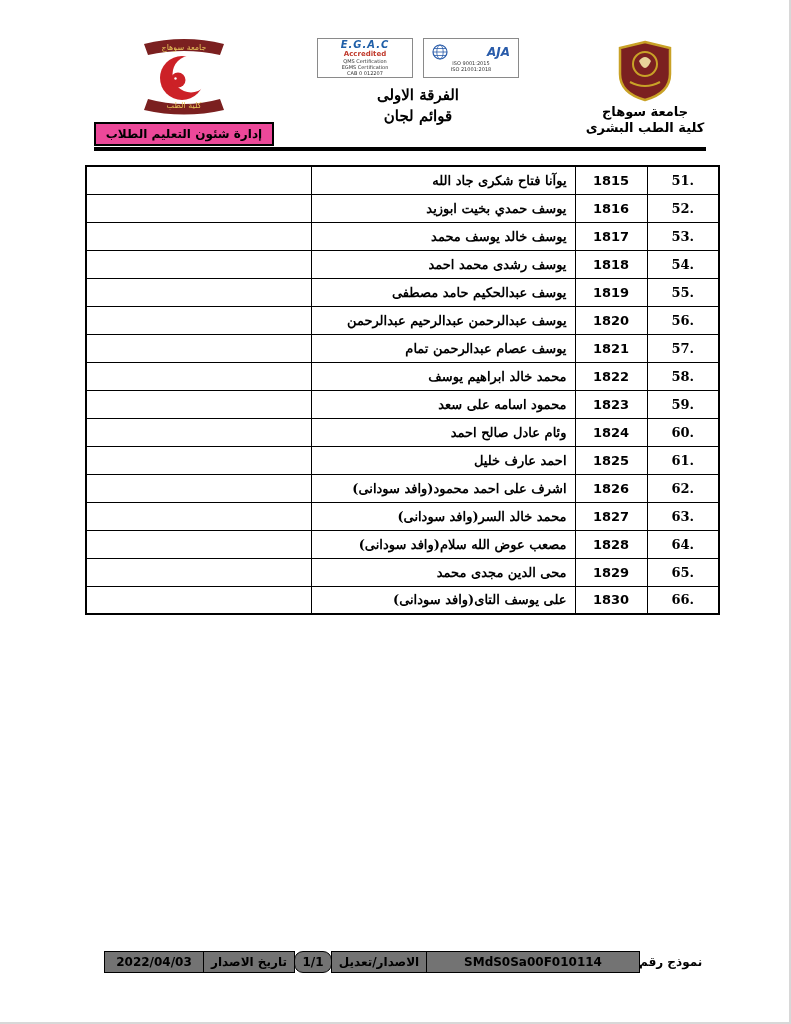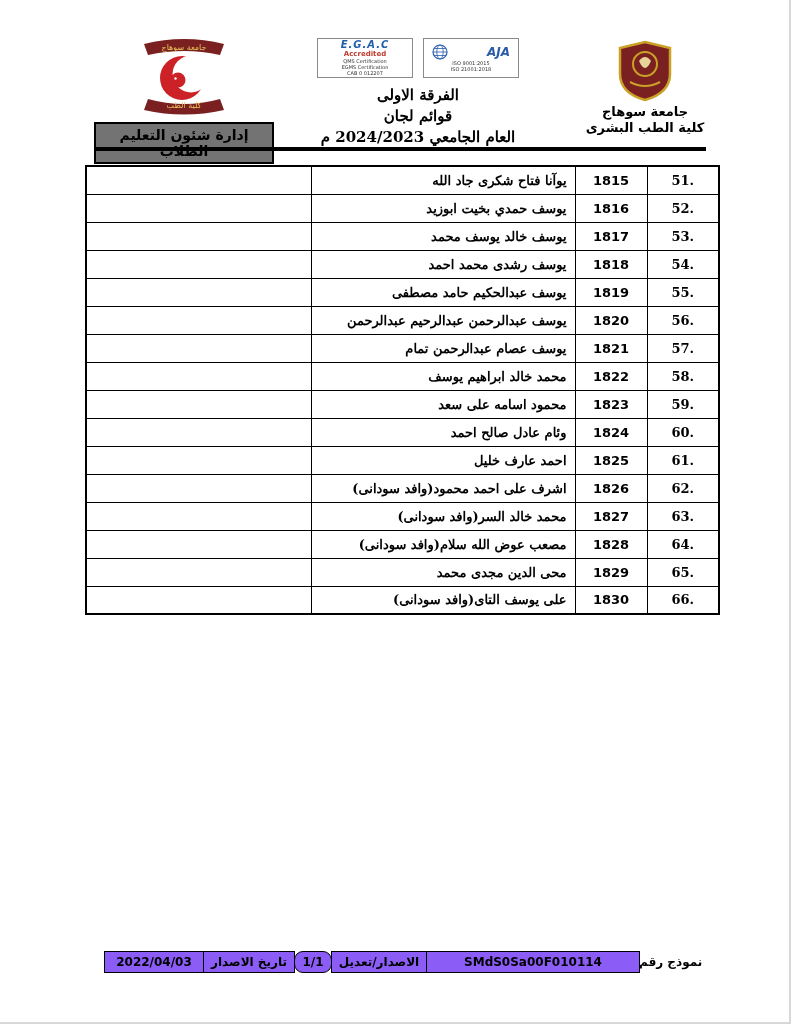--- a/index.html
+++ b/index.html
@@ -30,21 +30,21 @@
   .tiny-line { font-size:5px; line-height:6px; color:#333; }
   .aja-top { display:flex; align-items:center; gap:3px; }
   .aja-name { color:#2a5caa; font-weight:bold; font-size:12px; line-height:12px; font-style:italic;margin-left:36px; }
   .titles { margin-top:7px; direction:rtl; }
   .title-line { font-size:15px; font-weight:bold; line-height:21px; font-family:"DejaVu Serif", serif; }
 
   
   .hdr-left { position:absolute; top:36px; left:94px; width:180px; text-align:center; }
   .dept-box {
     margin-top:2px; border:2px solid #000; padding:3px 2px;
-    font-size:14px; font-weight:bold; direction:rtl; background:#737373;
+    font-size:12px; font-weight:bold; direction:rtl; background:#ec4899;
   }
 
   
   .double-rule {
     position:absolute; top:147px; left:94px; width:612px; height:3px;
     border-top:3px solid #000; border-bottom:1px solid #000;
   }
 
   
   table.students {
@@ -54,21 +54,21 @@
   table.students td { border:1px solid #000; height:28px; font-size:13px; overflow:hidden; white-space:nowrap; }
   td.num  { width:72px;  text-align:center; font-weight:bold; direction:ltr; font-size:14px; font-family:"DejaVu Serif", serif; }
   td.seat { width:72px;  text-align:center; font-weight:bold; }
   td.name { width:264px; text-align:right; font-weight:bold; padding-right:8px; font-family:"DejaVu Serif", serif; }
   td.blank{ width:225px; }
 
   
   .form-footer { position:absolute; top:951px; left:104px; display:flex; height:22px; font-size:12px; font-weight:bold; }
   .fcell {
     border:1px solid #000; margin-right:-1px; display:flex;
-    align-items:center; justify-content:center; padding:0 4px; direction:rtl; background:#8b5cf6;
+    align-items:center; justify-content:center; padding:0 4px; direction:rtl; background:#737373;
   }
   .fcell.date-value { width:100px; direction:ltr; }
   .fcell.date-label { width:92px; }
   .fcell.issue-value{ width:38px; direction:ltr;border-radius:9px; }
   .fcell.issue-label{ width:96px; }
   .fcell.form-code  { width:214px; direction:ltr; }
   .form-label { border:none; width:70px; justify-content:flex-end; padding-right:2px; display:flex; align-items:center; direction:rtl; }
 </style>
 </head>
 <body>
@@ -108,21 +108,20 @@
           </svg>
           <span class="aja-name">AJA</span>
         </span>
         <span class="tiny-line">ISO 9001:2015</span>
         <span class="tiny-line">ISO 21001:2018</span>
       </div>
     </div>
     <div class="titles">
       <div class="title-line">الفرقة الاولى</div>
       <div class="title-line">قوائم لجان</div>
-      <div class="title-line">العام الجامعي 2024/2023 م</div>
     </div>
   </div>
 
   <div class="hdr-left">
     <svg width="124" height="80" viewBox="0 0 124 80" aria-hidden="true">
       <path d="M22 8 Q62 -2 102 8 L98 19 Q62 11 26 19 Z" fill="#7b2020"></path>
       <text x="62" y="14" font-size="8" fill="#e8c65a" text-anchor="middle">جامعة سوهاج</text>
       <circle cx="60" cy="42" r="22" fill="#cc2127"></circle>
       <circle cx="69" cy="38" r="18.5" fill="#ffffff"></circle>
       <circle cx="56" cy="44" r="7.5" fill="#cc2127"></circle>

